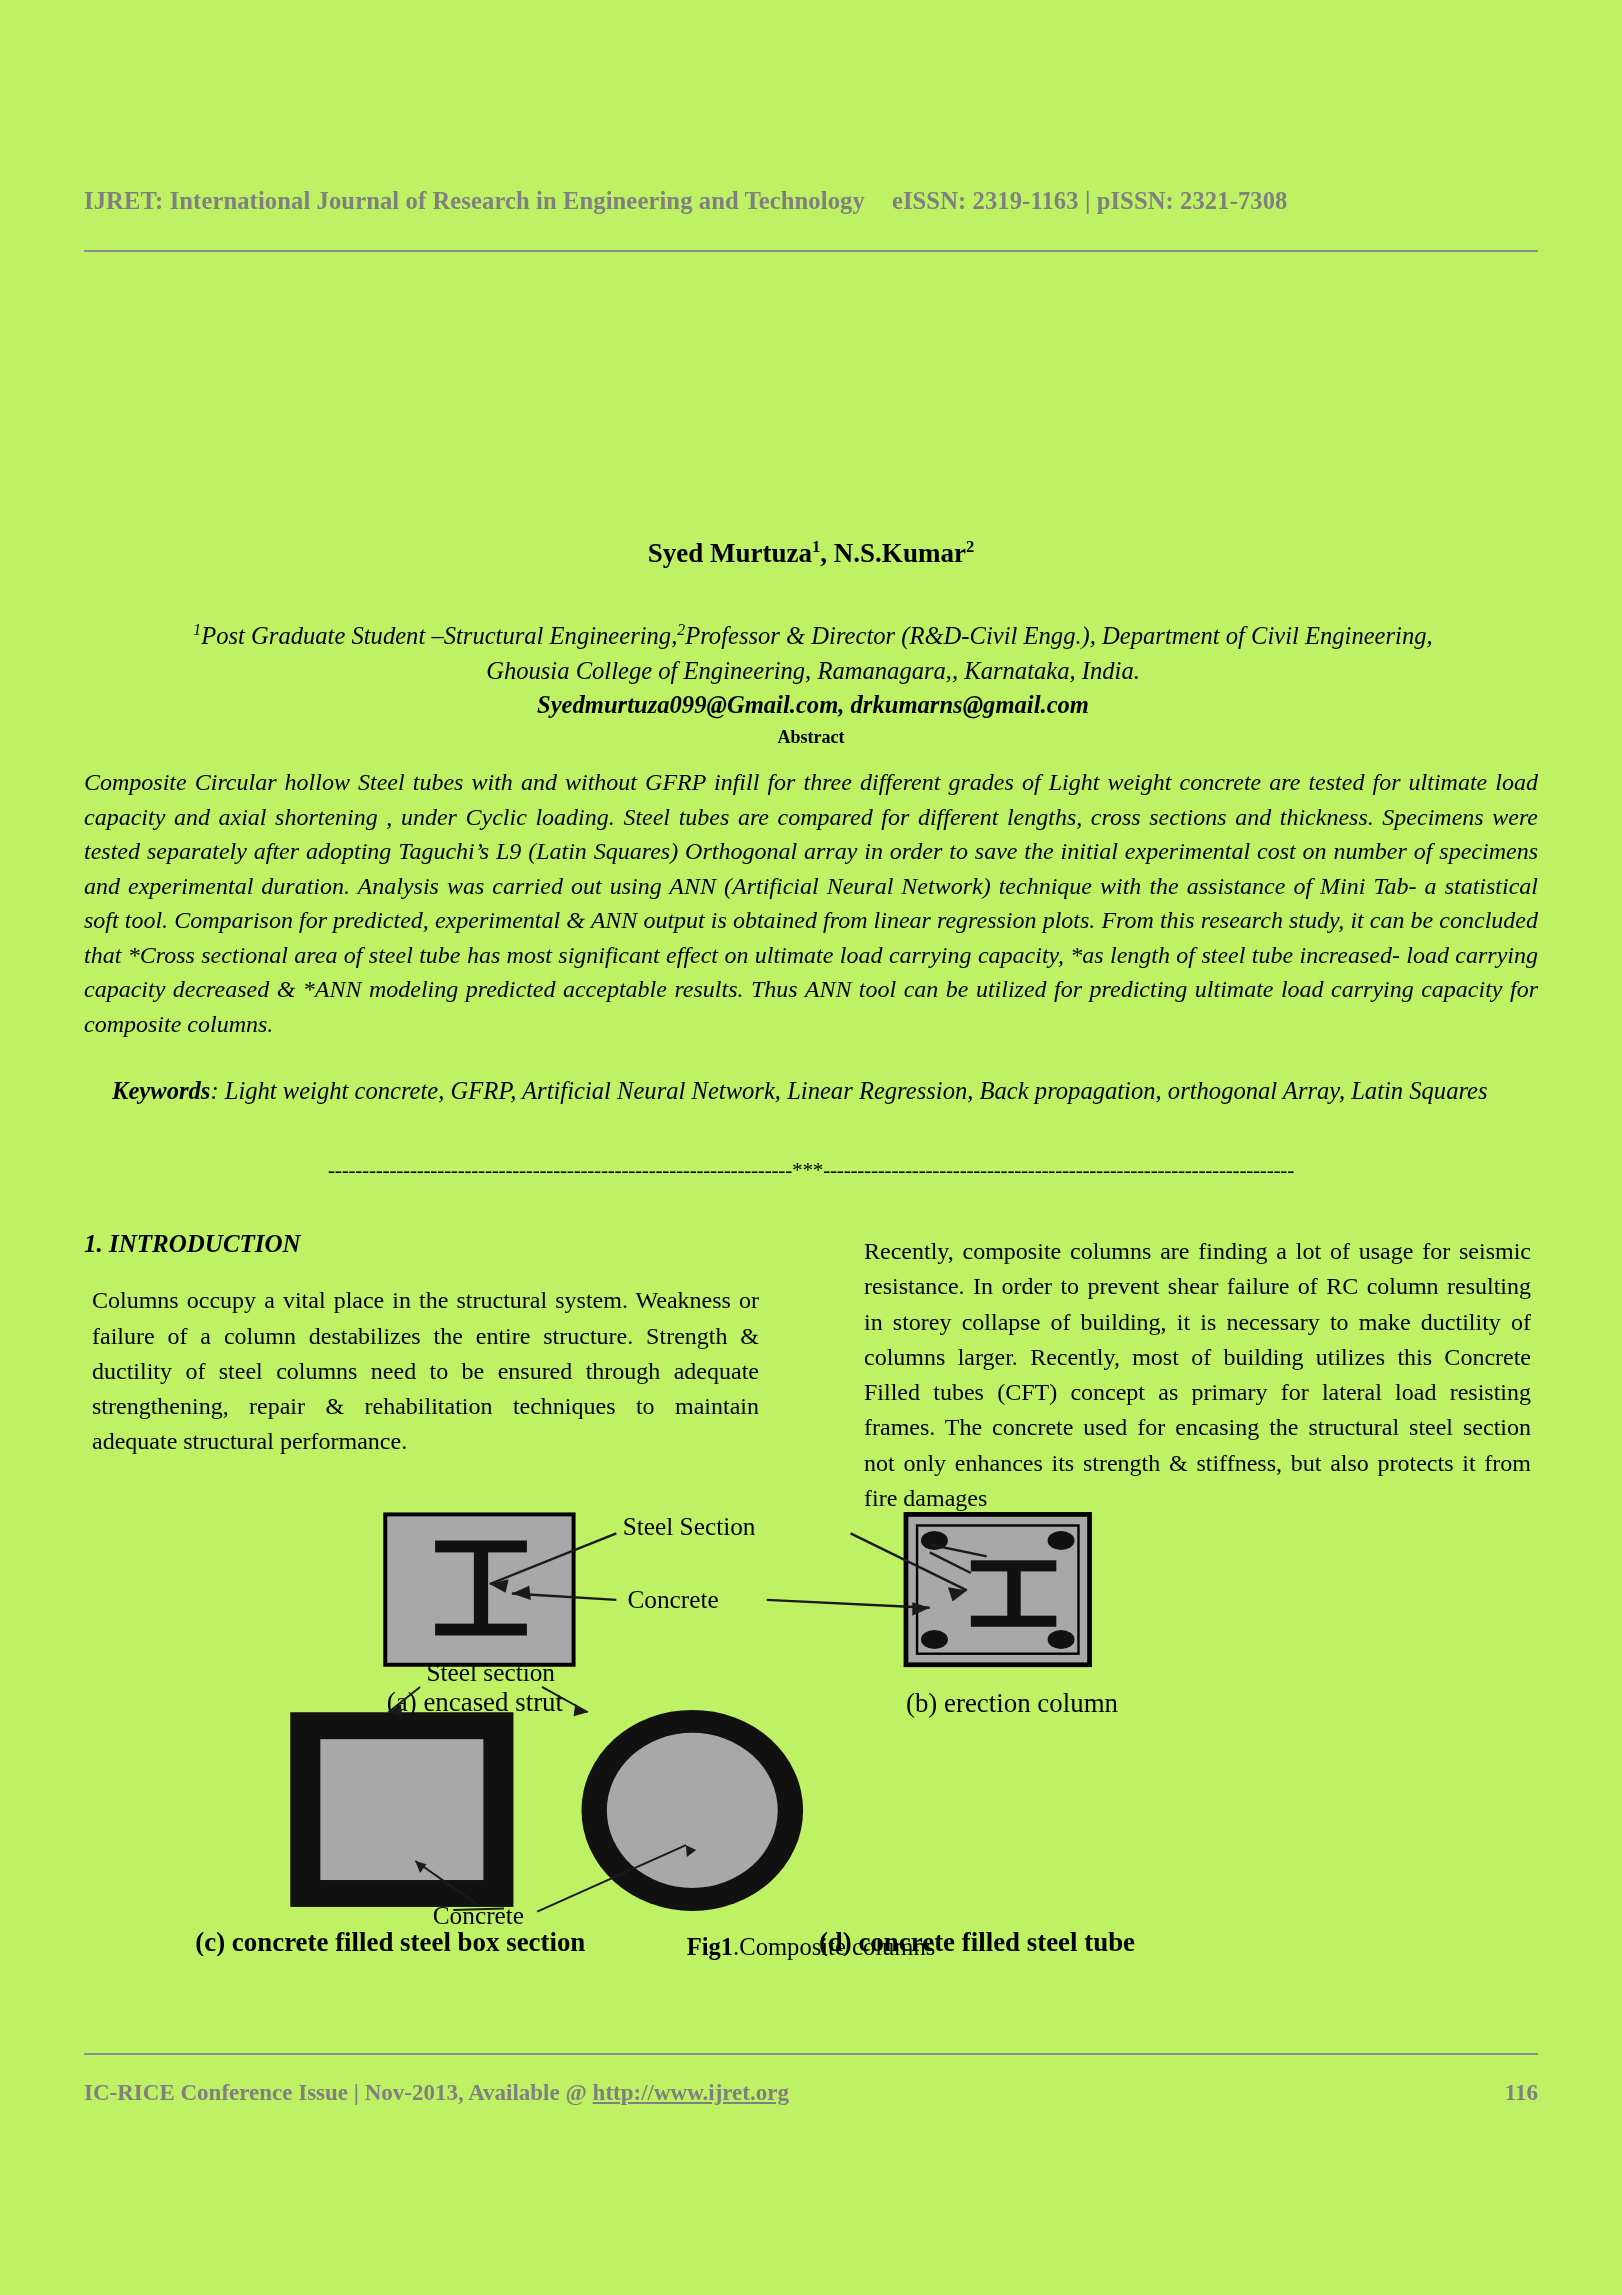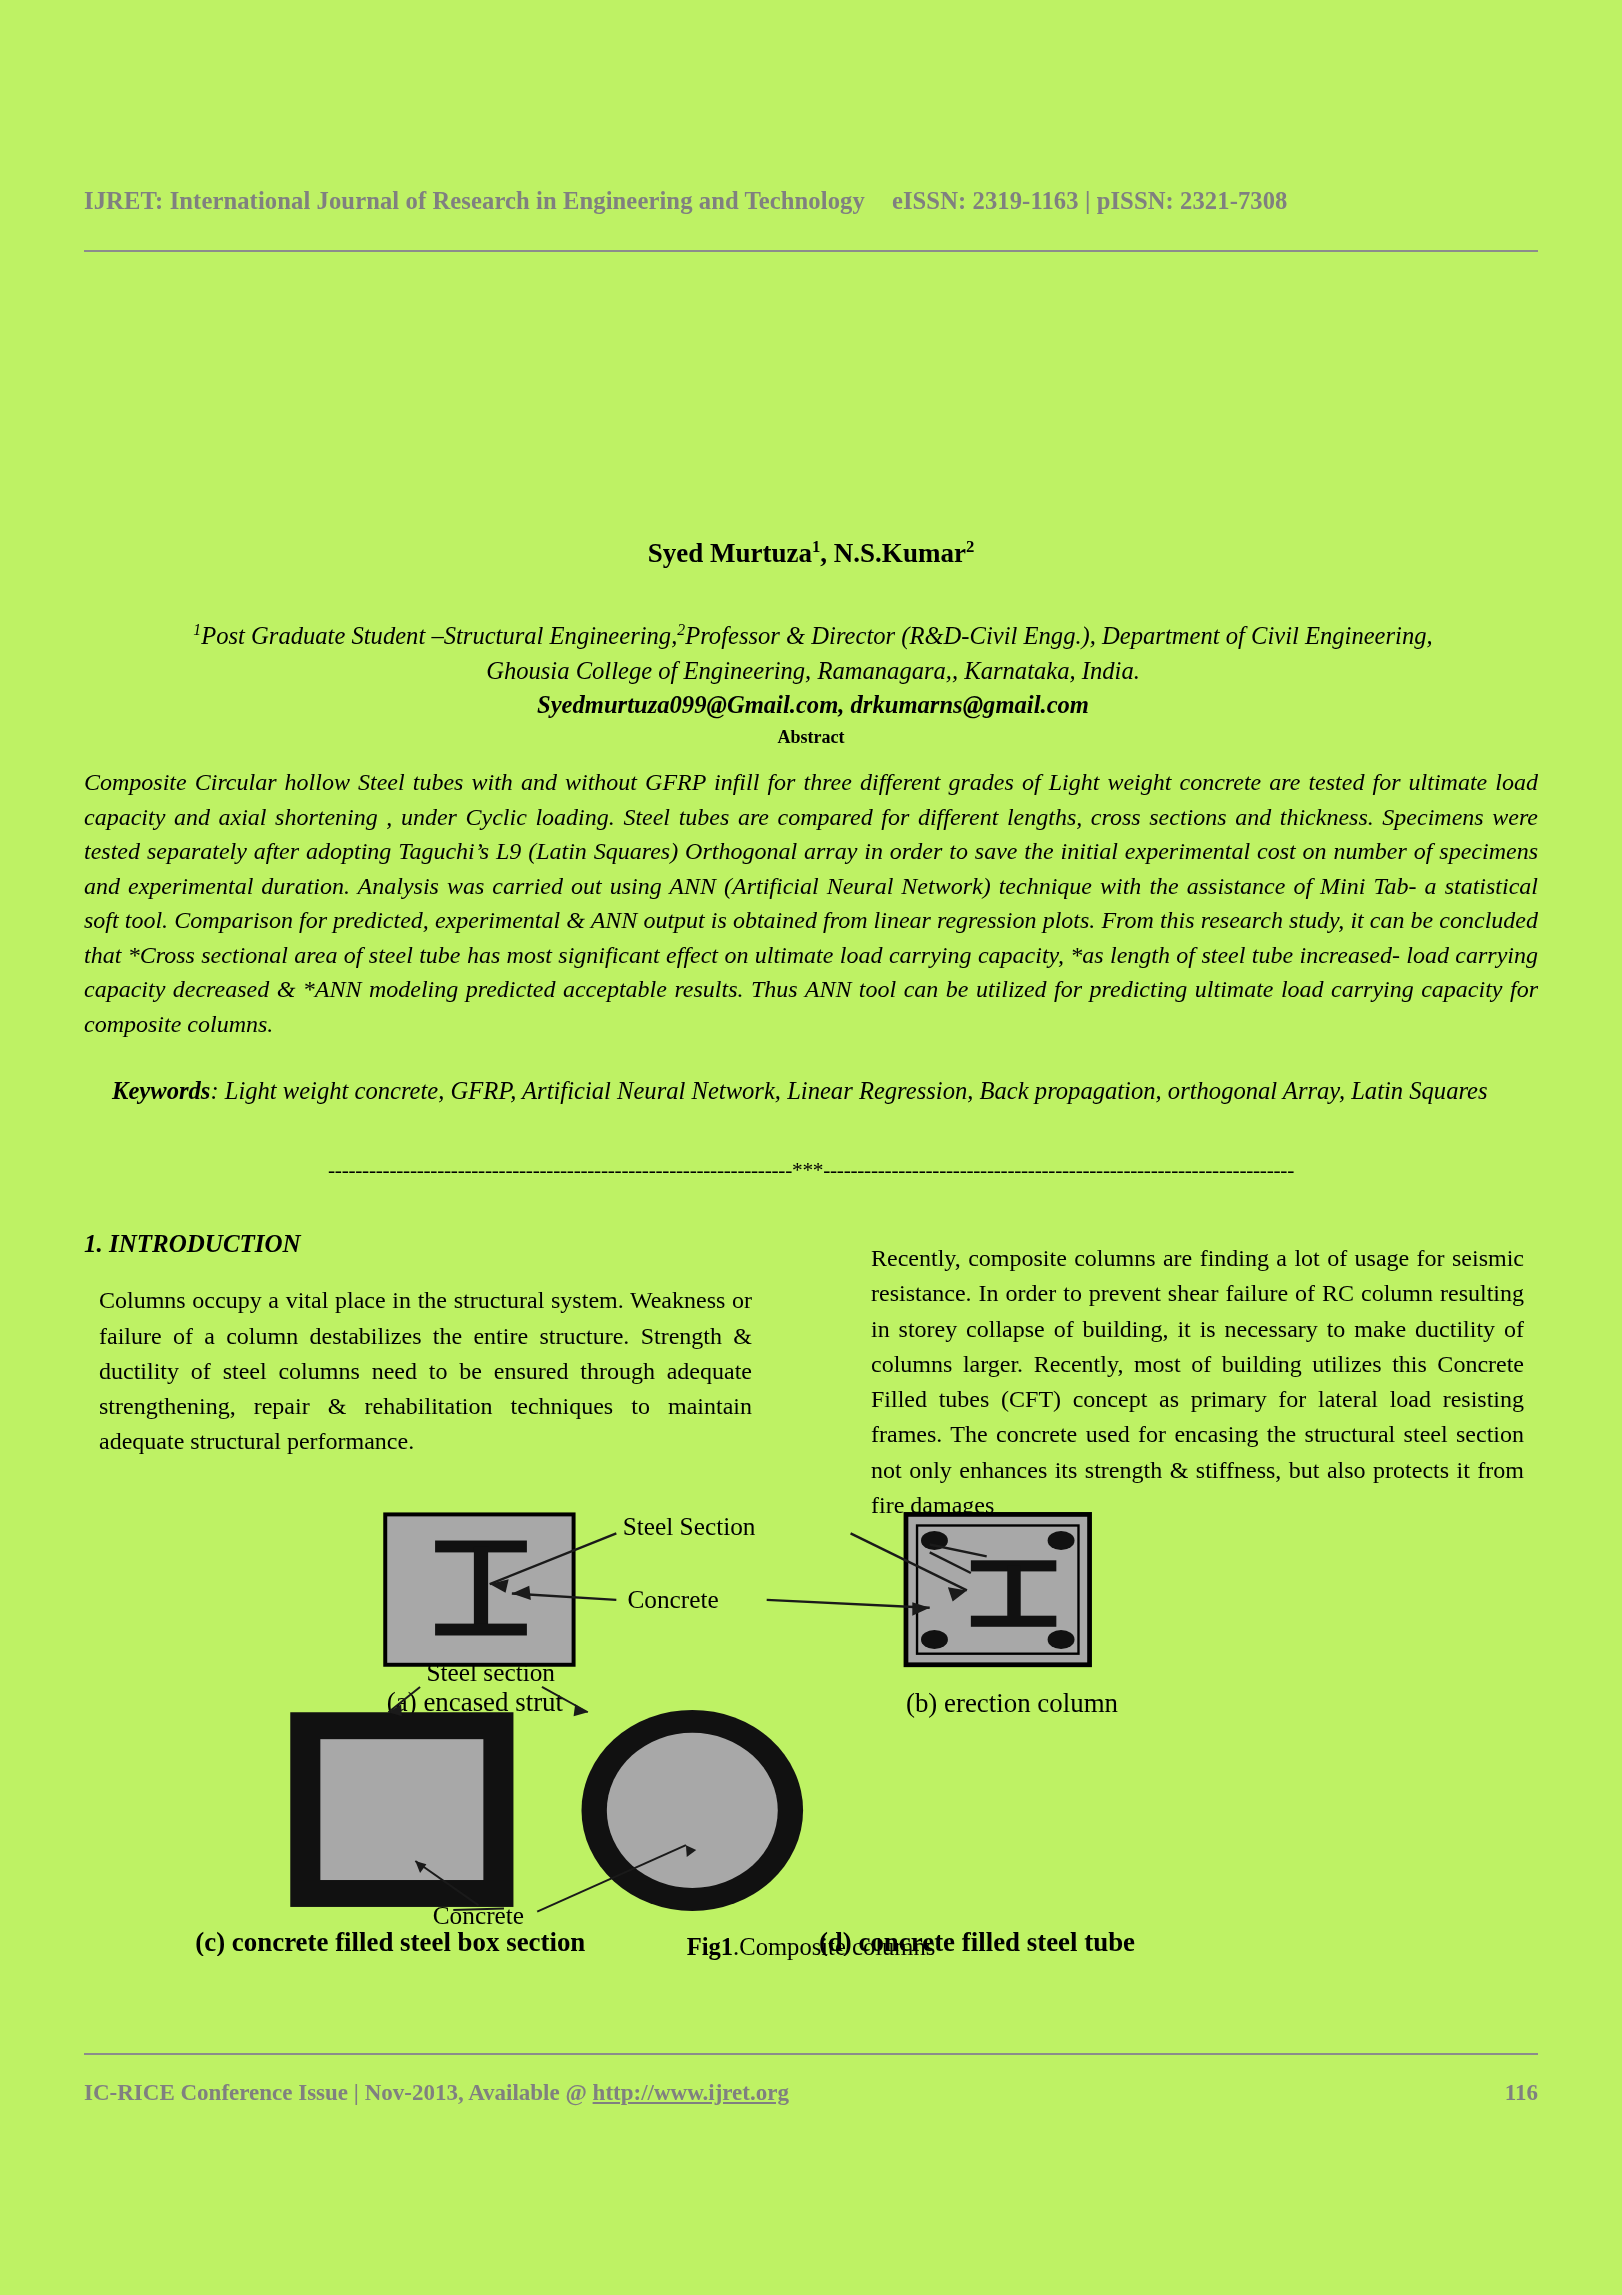--- a/index.html
+++ b/index.html
@@ -153,21 +153,21 @@
   }
   .col-left  { left: 0px; }
   .col-right { left: 772px; }
   .sec-head {
     font-size: 25px;
     font-weight: bold;
     margin: 0 0 20.6px 0;
     text-align: left;
     font-style: italic;
   }
-  .col p { margin: 15px; }
+  .col p { margin: 8px; }
 
   
   .figure {
     position: absolute;
     left: 0;
     top: 1497px;
     width: 1454px;
     height: 459px;
   }
   .figsvg { display: block; }

